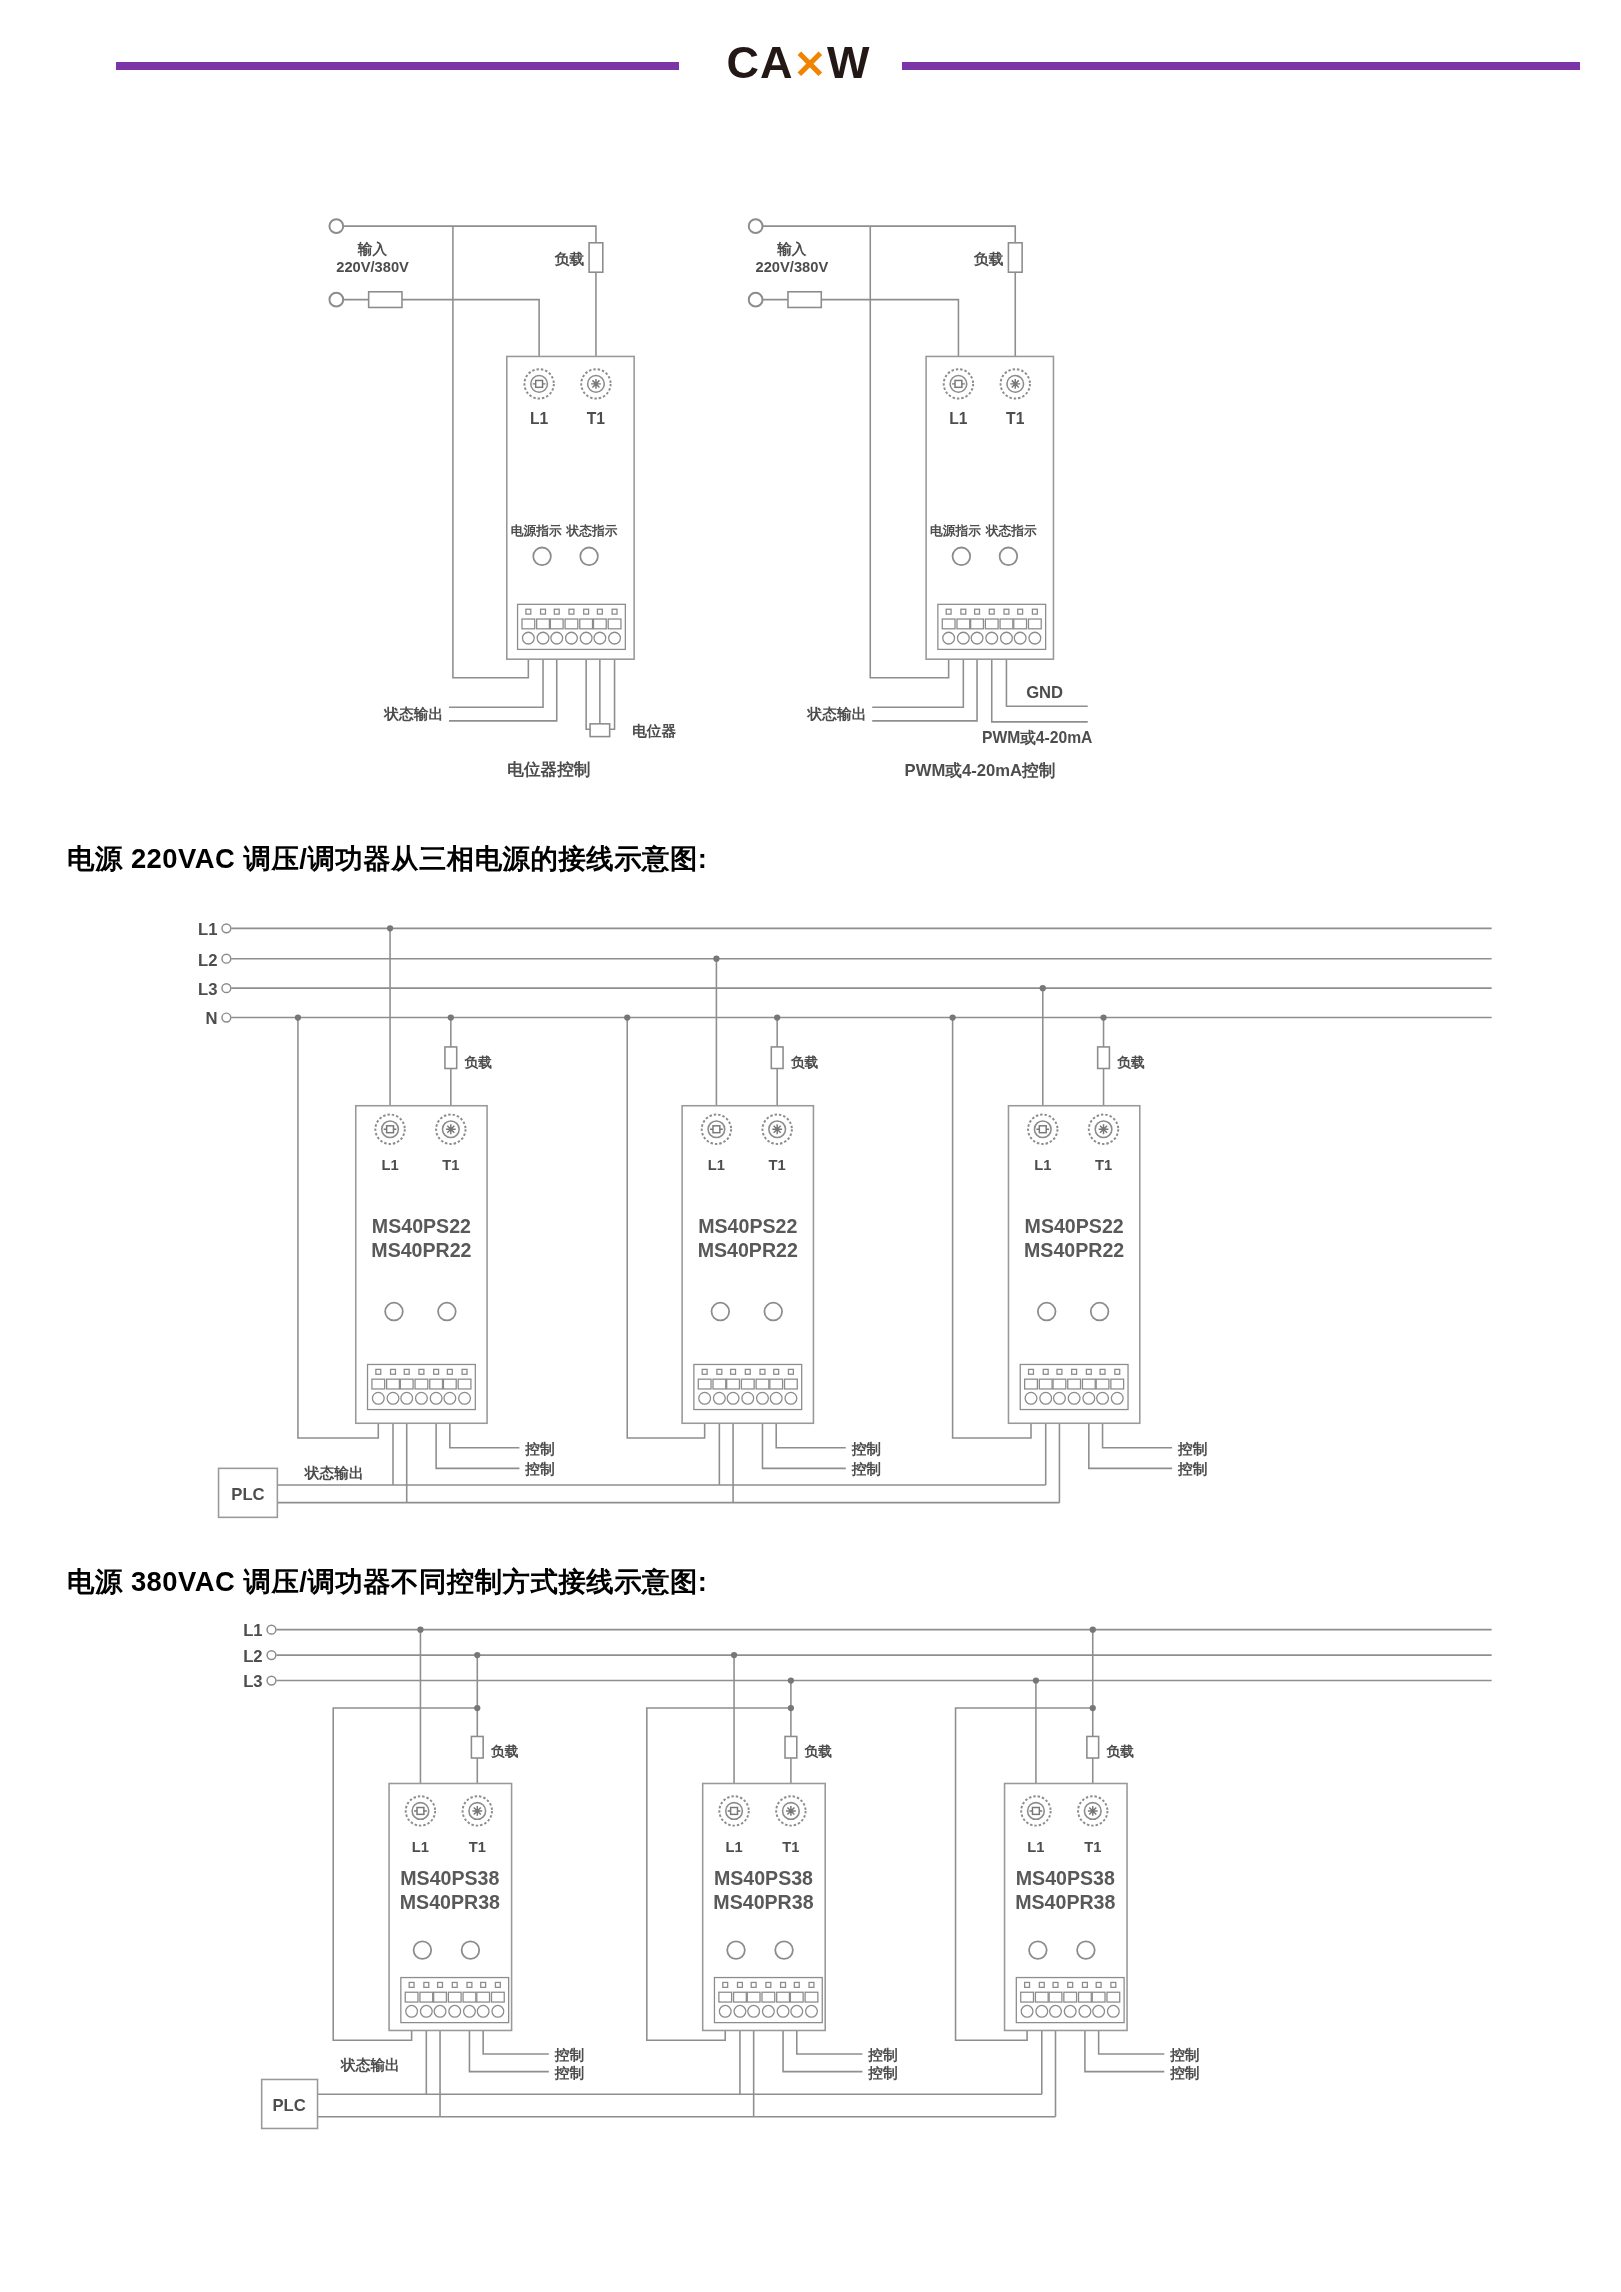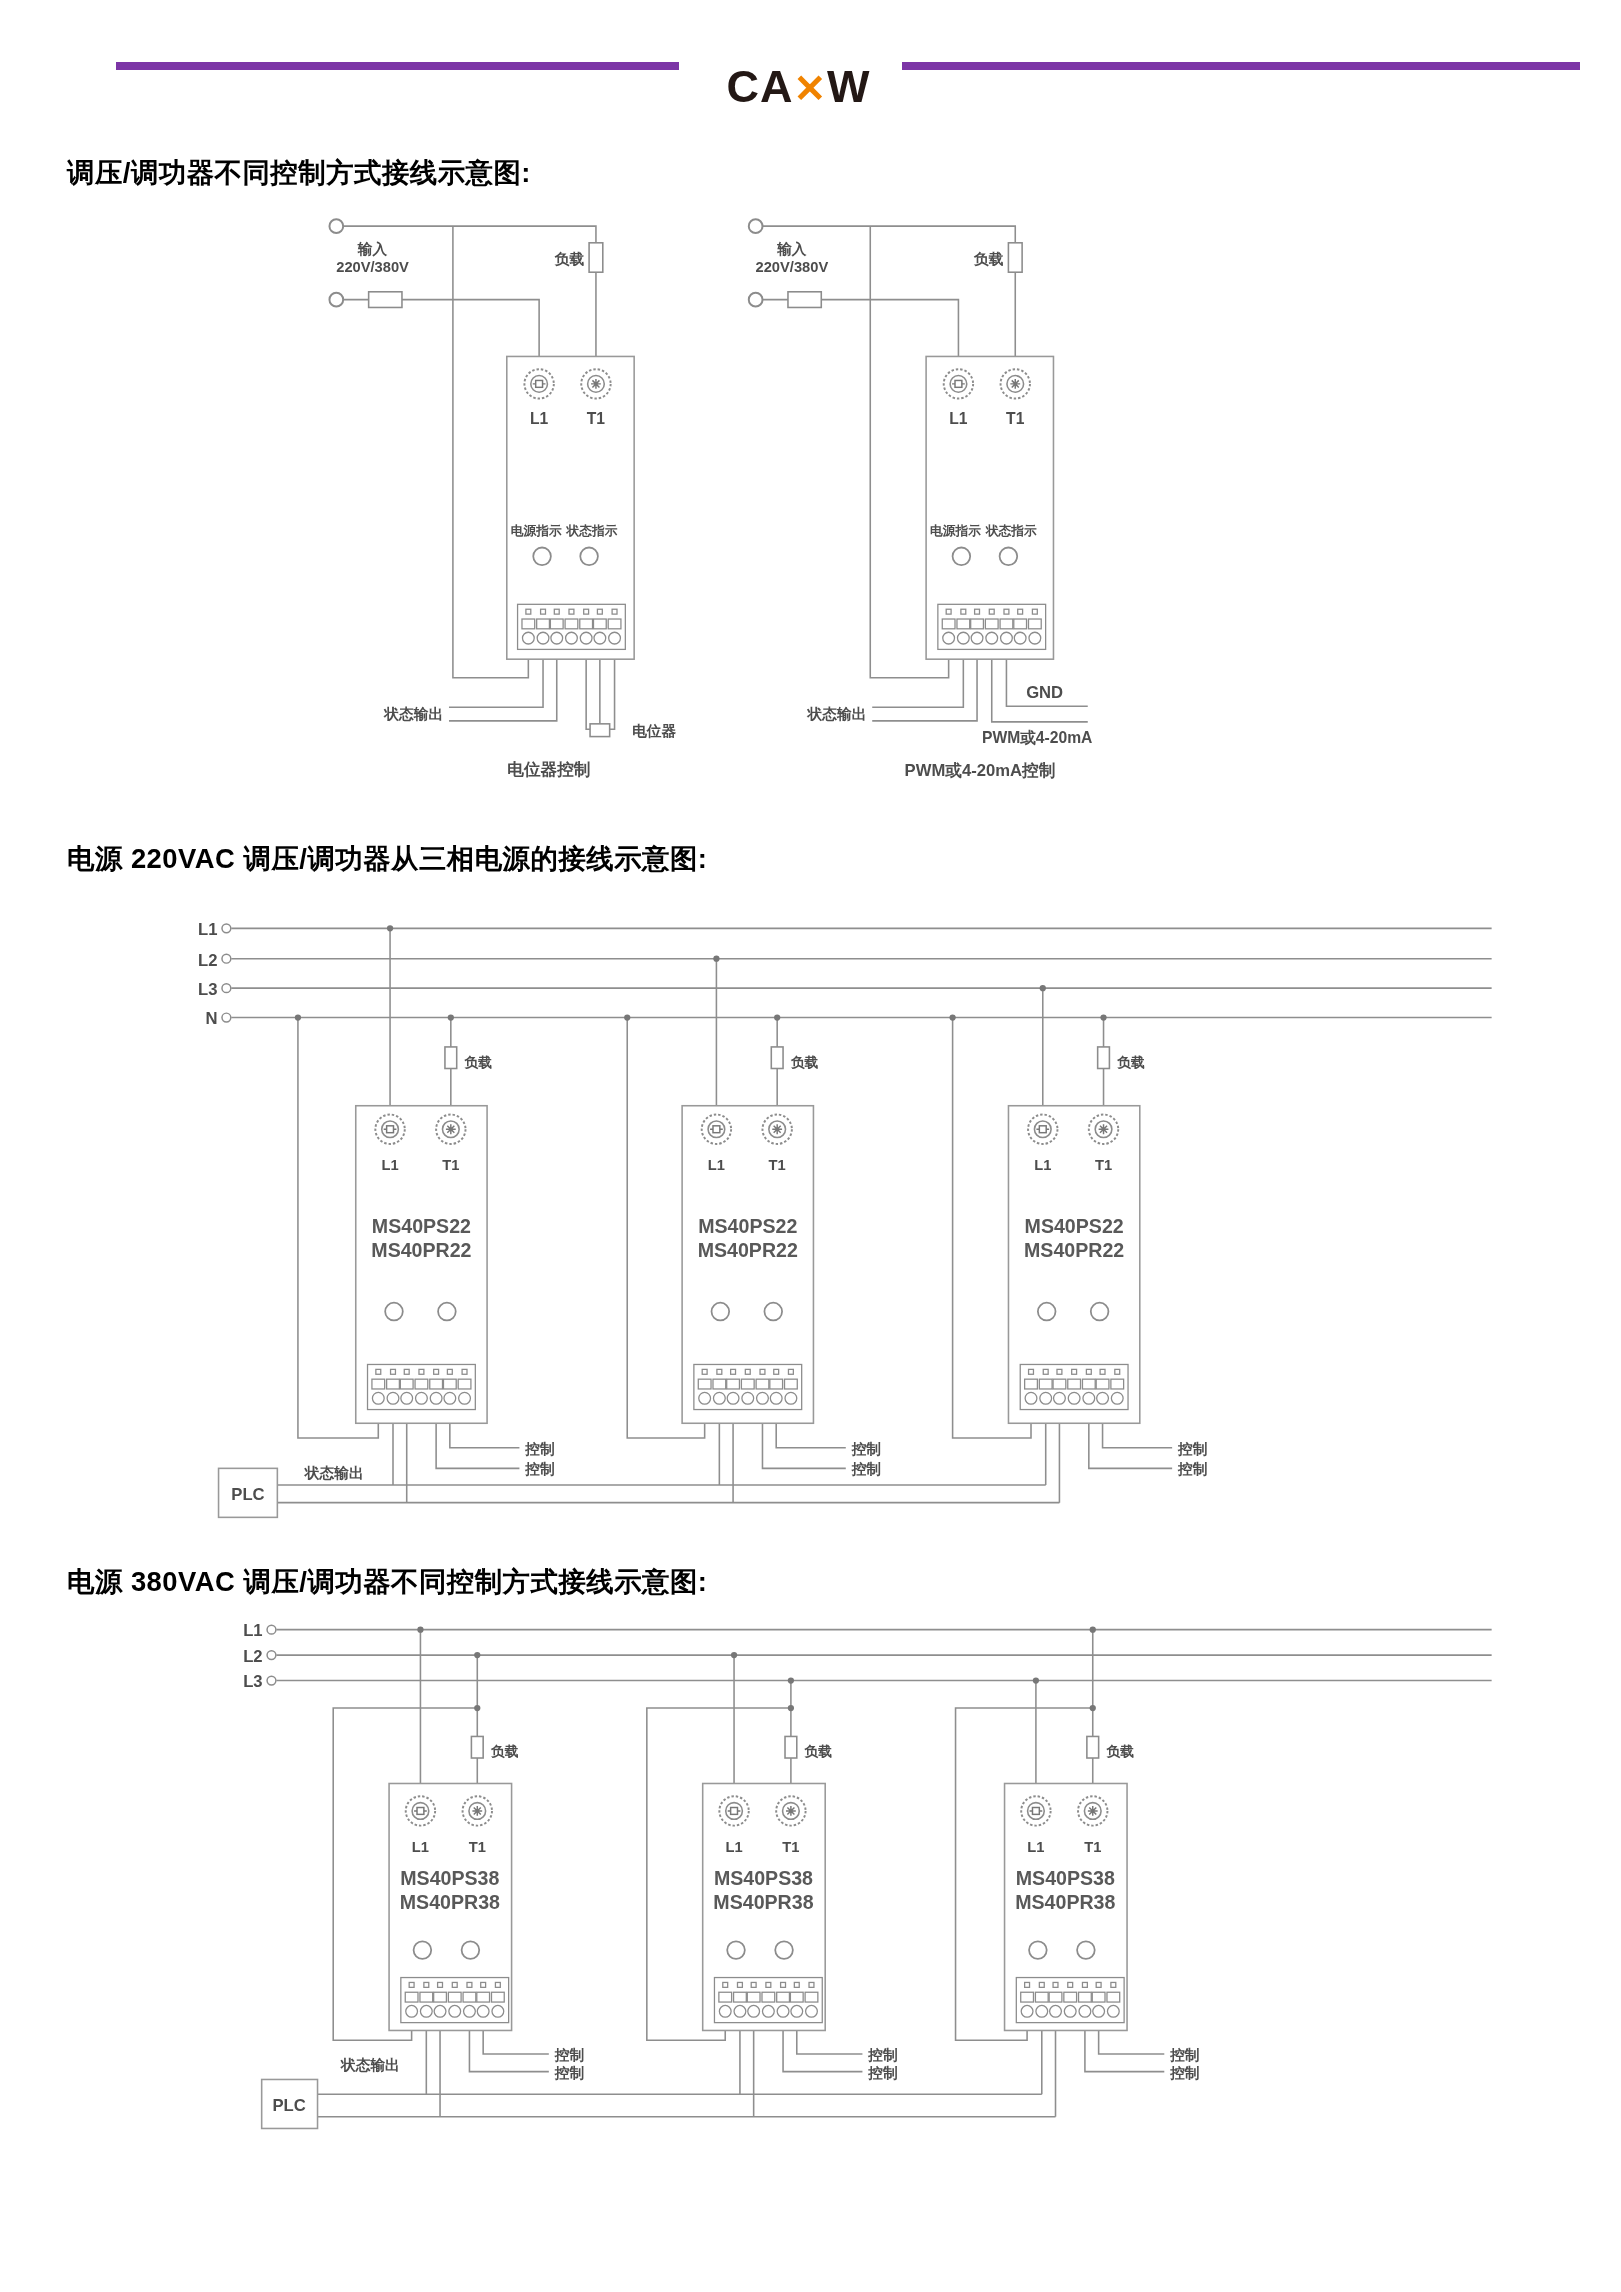--- a/index.html
+++ b/index.html
@@ -2,21 +2,21 @@
 <html><head>
 <meta charset="utf-8">
 <style>
   html,body{margin:0;padding:0;background:#e8e8e8;}
   #page{position:relative;width:1621px;height:2293px;background:#ffffff;margin:0 auto;
         font-family:"Liberation Sans",sans-serif;overflow:hidden;}
   .rule{position:absolute;top:62px;height:7.8px;background:#7c35a6;}
   .rule-left{left:116px;width:563px;}
   .rule-right{left:902px;width:678px;}
   .logo{position:absolute;left:720px;top:33px;width:157px;text-align:center;
-        font-weight:bold;font-size:45px;color:#231815;letter-spacing:1px;line-height:59px;margin-top:24px;}
+        font-weight:bold;font-size:45px;color:#231815;letter-spacing:1px;line-height:59px;}
   .logo .logo-x{color:#f08300;font-size:39px;}
   .title{position:absolute;left:67px;font-weight:bold;color:#000;font-size:27.4px;
          letter-spacing:0.5px;white-space:nowrap;}
   .t1{top:155px;} .t2{top:841px;} .t3{top:1564px;}
   svg{position:absolute;left:0;display:block;}
   #svg1{top:137px;} #svg2{top:887px;} #svg3{top:1607px;}
   .w{stroke:#8e8e8e;stroke-width:1.6;fill:none;}
   .bx{fill:#fff;stroke:#999;stroke-width:1.6;}
   .cmp{fill:#fff;stroke:#8c8c8c;stroke-width:1.6;}
   .strip{fill:#fff;stroke:#8c8c8c;stroke-width:1.3;}
@@ -35,21 +35,20 @@
 </style>
 </head>
 <body>
 
 <div id="page">
 
   <div class="rule rule-left"></div>
   <div class="logo"><span>CA</span><span class="logo-x">✕</span><span>W</span></div>
   <div class="rule rule-right"></div>
 
-  <div class="title t1">调压/调功器不同控制方式接线示意图:</div>
   <div class="title t2">电源 220VAC 调压/调功器从三相电源的接线示意图:</div>
   <div class="title t3">电源 380VAC 调压/调功器不同控制方式接线示意图:</div>
 
   <svg width="0" height="0">
     <defs>
       <g id="screwL">
         <circle class="ring" r="15"></circle>
           <circle class="inner" r="8.5"></circle>
         <rect class="glyph" x="-3.5" y="-3.5" width="7" height="7"></rect>
         <path class="glyph" d="M-6.5,0H-3.5 M3.5,0H6.5"></path>

